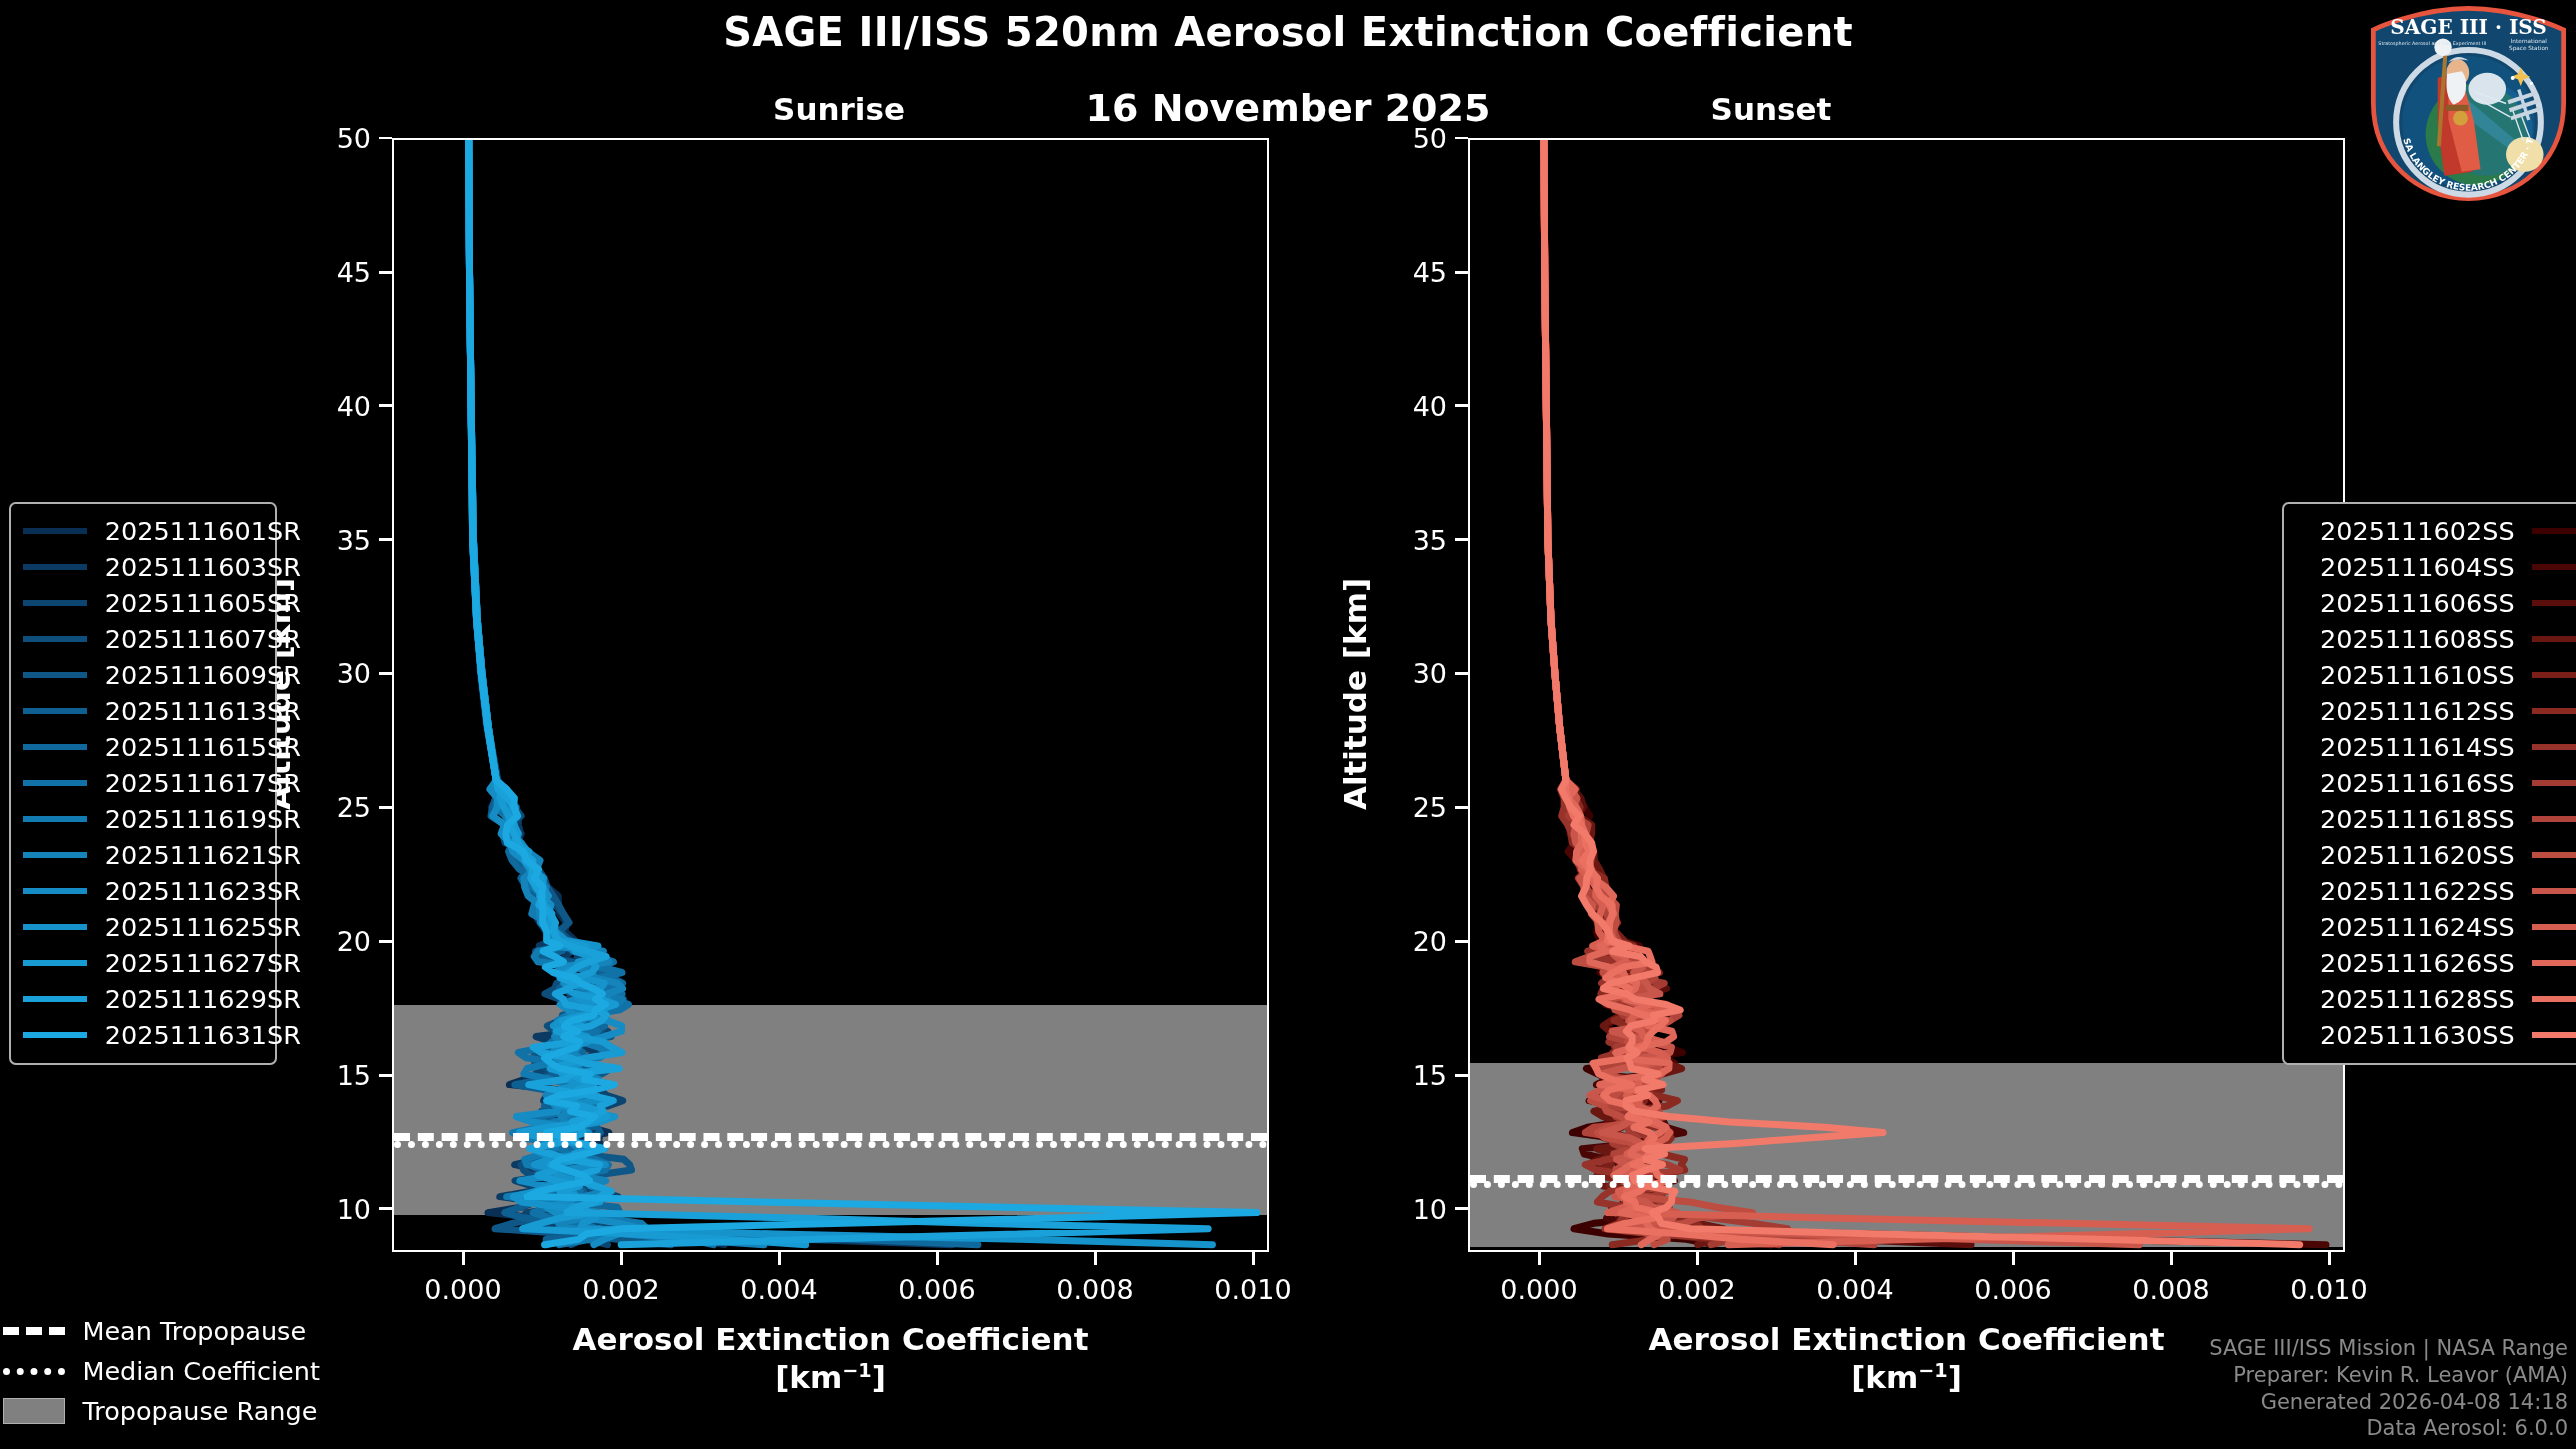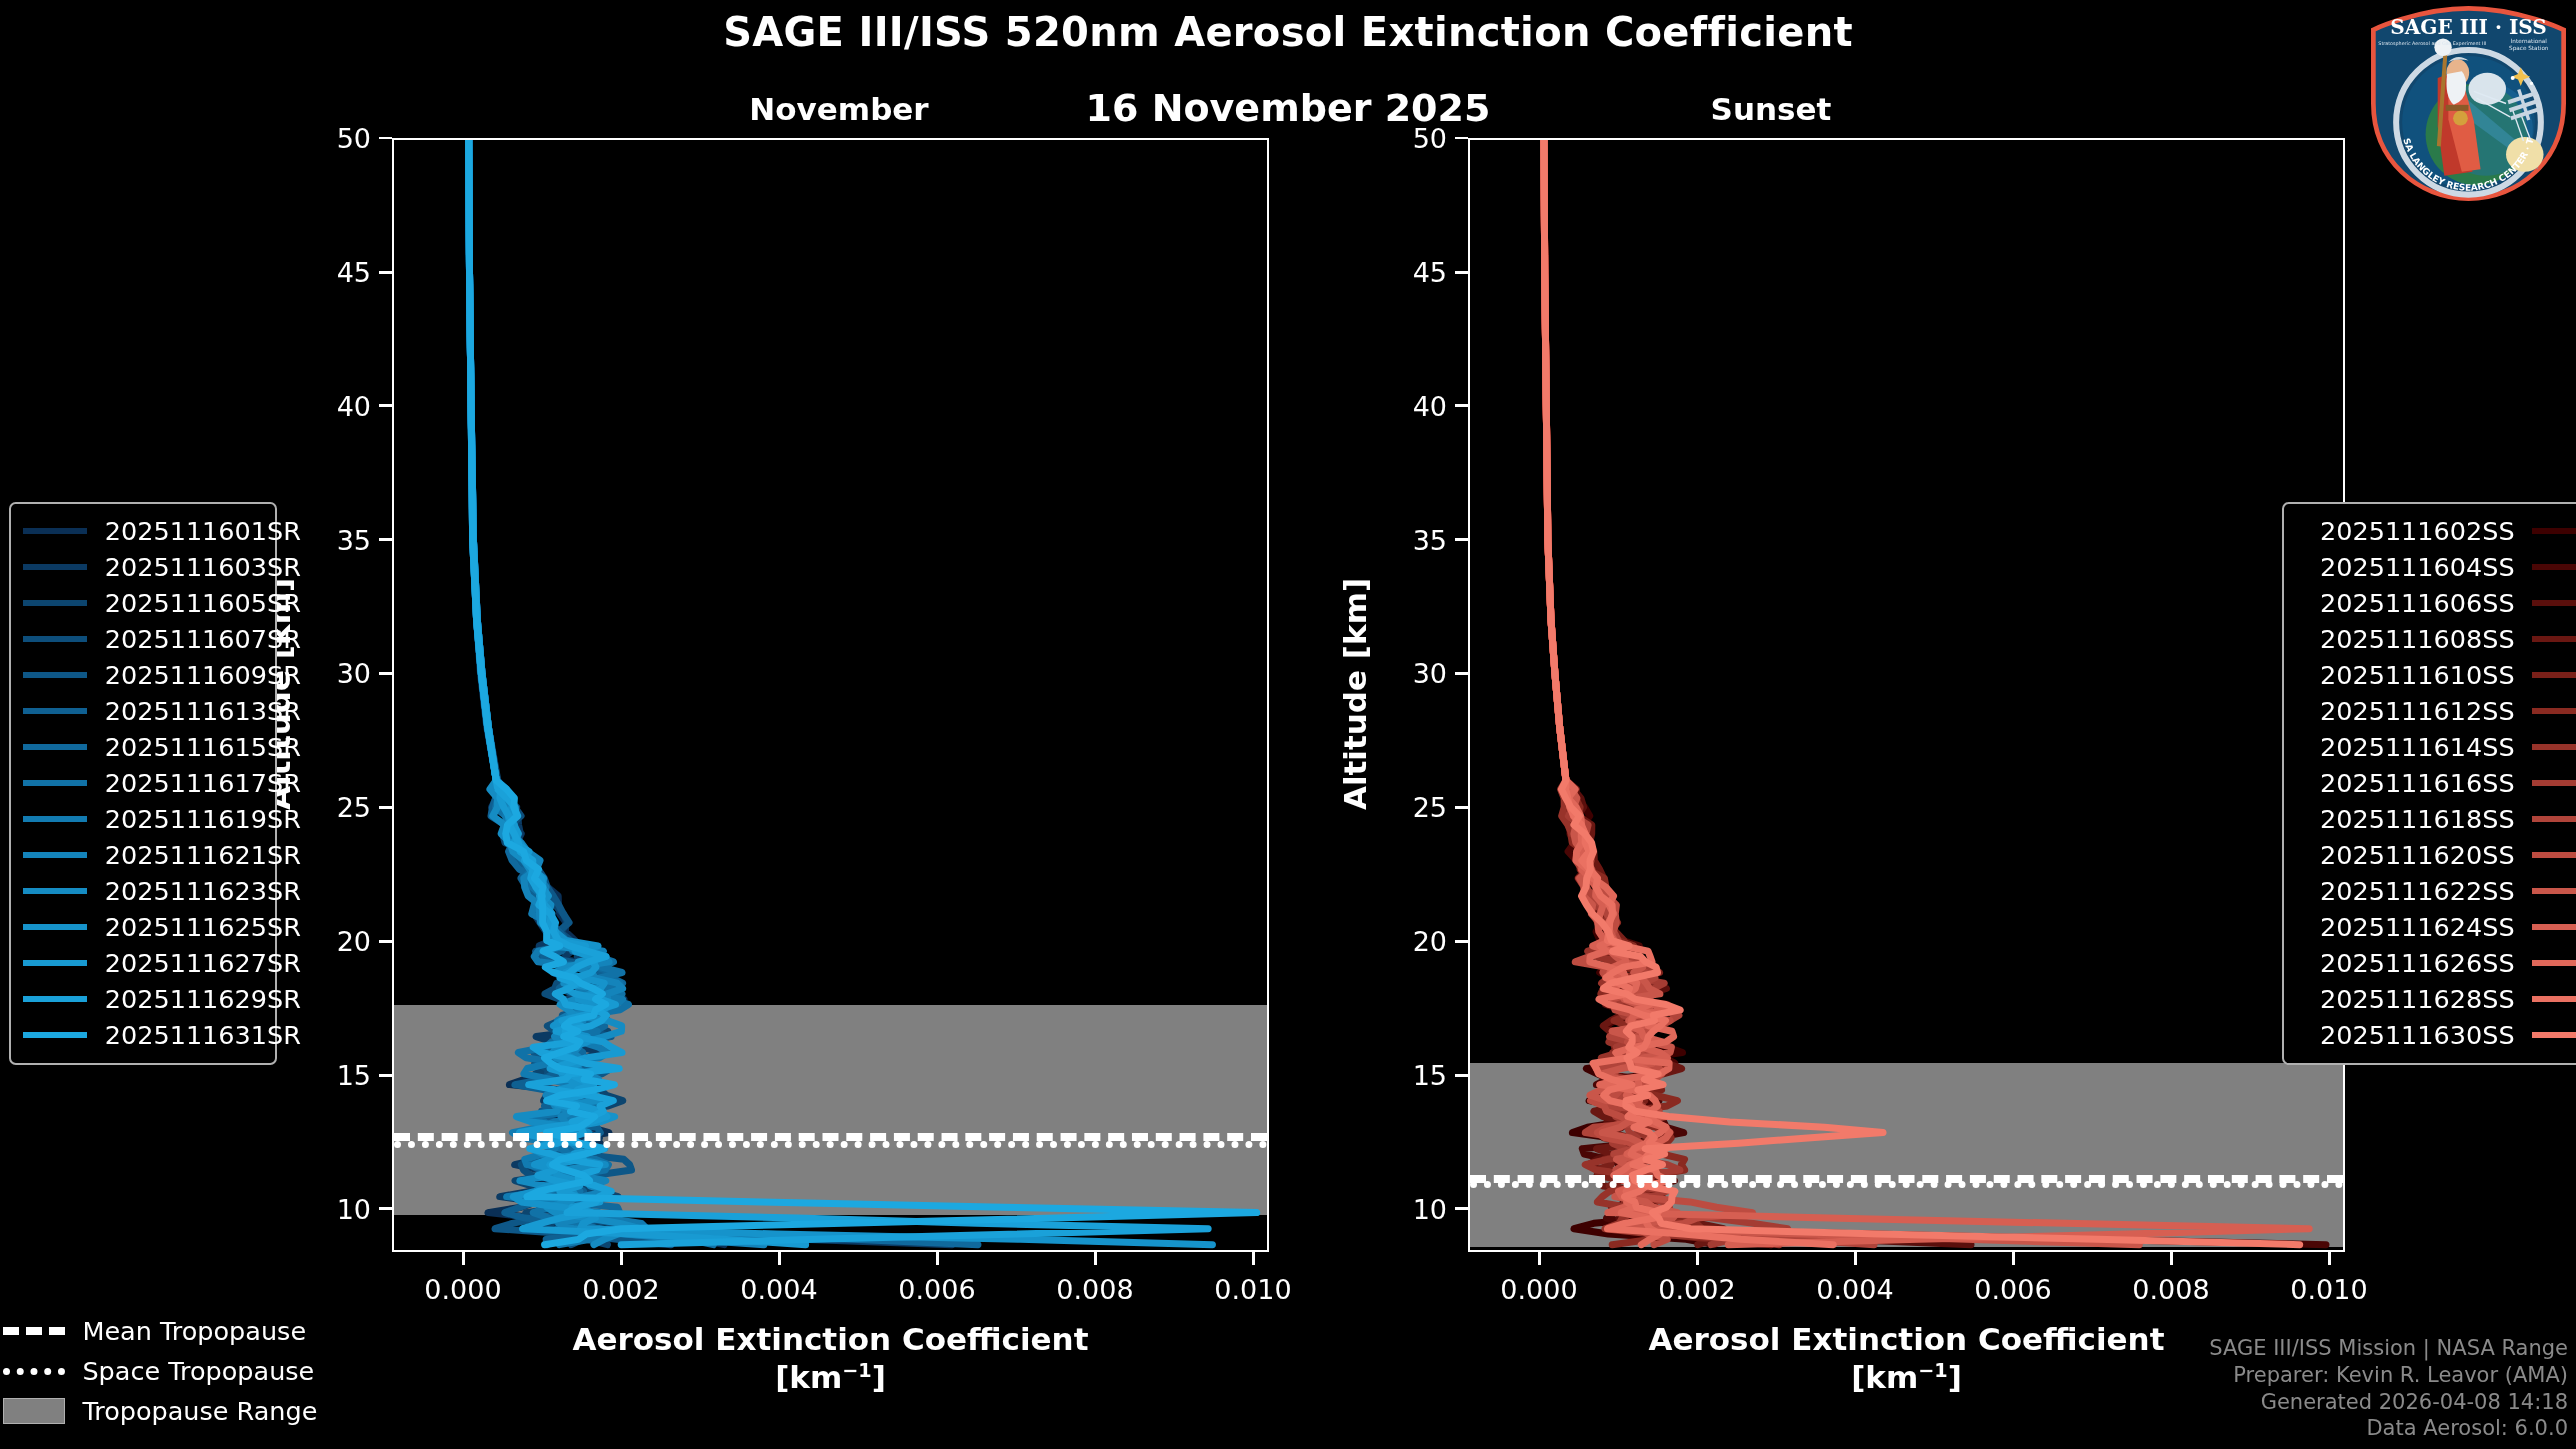--- a/index.html
+++ b/index.html
@@ -58,21 +58,21 @@
   .footer{position:absolute;right:8px;bottom:6.7px;text-align:right;
     font-size:21px;line-height:1.28;color:#8a8a8a;}
 
   #logo{position:absolute;right:6.7px;top:2.7px;width:201px;height:201px;}
 </style>
 </head>
 <body>
 
 <div class="title-main">SAGE III/ISS 520nm Aerosol Extinction Coefficient</div>
 <div class="title-date">16 November 2025</div>
-<div class="lbl-sunrise">November</div>
+<div class="lbl-sunrise">Sunrise</div>
 <div class="lbl-sunset">Sunset</div>
 
 <svg id="logo" viewBox="0 0 300 300">
   <defs>
       <clipPath id="pclip">
         <path d="M150 8 C225 8 292 40 292 40 L292 150 C292 235 225 292 150 292 C75 292 8 235 8 150 L8 40 C8 40 75 8 150 8 Z"></path>
       </clipPath>
     </defs>
   <path d="M150 8 C225 8 292 40 292 40 L292 150 C292 235 225 292 150 292 C75 292 8 235 8 150 L8 40 C8 40 75 8 150 8 Z" fill="#11476e" stroke="#e8553e" stroke-width="7"></path>
   <g clip-path="url(#pclip)">
@@ -375,21 +375,21 @@
     </div>
   </div>
 
 <div id="legend-tropo">
   <div class="legend-row">
     <div class="sw-dash"></div>
     <div class="lab">Mean Tropopause</div>
   </div>
   <div class="legend-row">
     <div class="sw-dot"></div>
-    <div class="lab">Space Tropopause</div>
+    <div class="lab">Median Coefficient</div>
   </div>
   <div class="legend-row">
     <div class="sw-box"></div>
     <div class="lab">Tropopause Range</div>
   </div>
 </div>
 
 <div class="footer">
   <div>SAGE III/ISS Mission | NASA Range</div>
   <div>Preparer: Kevin R. Leavor (AMA)</div>

